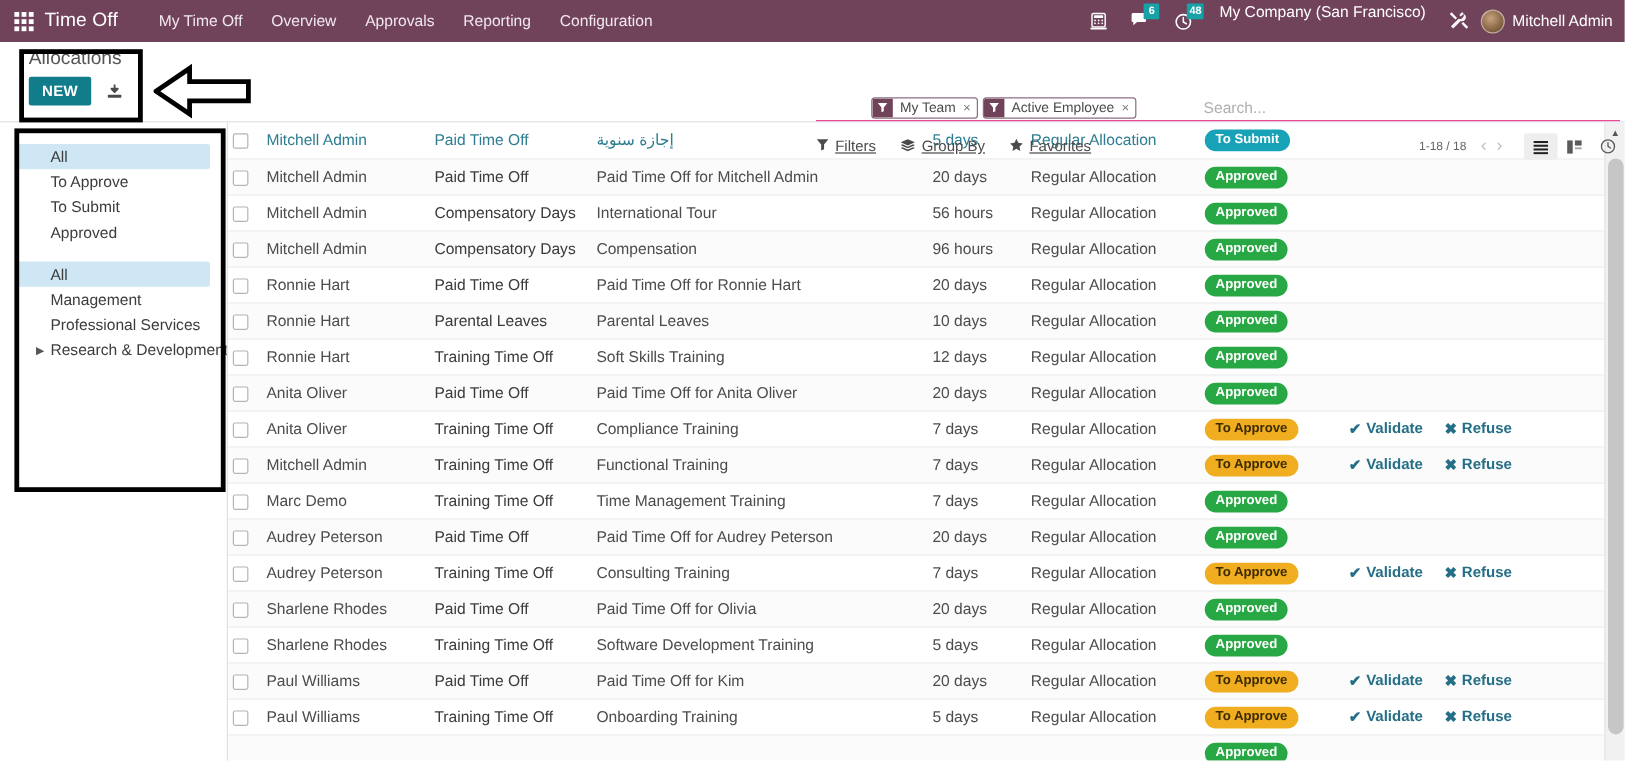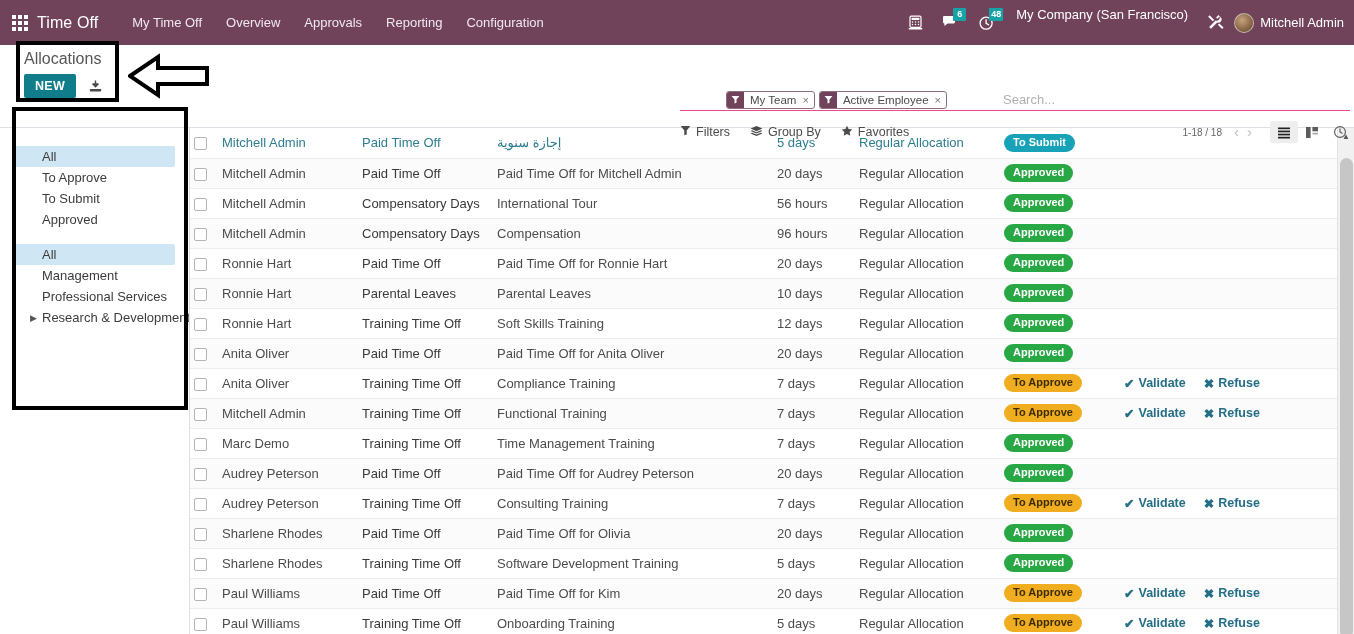--- a/index.html
+++ b/index.html
@@ -7,21 +7,21 @@
     margin: 0; padding: 0;
     width: 1354px; height: 634px;
     overflow: hidden;
     font-family: "Liberation Sans", sans-serif;
     background: #ffffff;
     color: #374151;
   }
 
   
   .navbar {
-    height: 45px;
+    height: 35px;
     background: #71435b;
     display: flex;
     align-items: center;
     padding: 0 10px 0 8px;
     color: #ffffff;
     font-size: 13px;
     position: relative;
     z-index: 40;
   }
   .app-grid {
@@ -84,21 +84,21 @@
     border-radius: 50%;
     background: radial-gradient(circle at 40% 35%, #c9a27e 0%, #8c6a4a 55%, #5e452f 100%);
     border: 1px solid rgba(255,255,255,.5);
     margin-right: 6px;
     flex: none;
   }
   .user-name { font-size: 13px; white-space: nowrap; cursor: pointer; }
 
   
   .control-panel {
-    height: 83px;
+    height: 67px;
     background: #ffffff;
     border-bottom: 1px solid #dee2e6;
     position: relative;
     z-index: 30;
   }
   .cp-row1 { display: flex; align-items: flex-start; height: 34px; }
   .cp-left { width: 190px; flex: none; padding: 5px 0 0 24px; }
   .bc-title {
     font-size: 16px;
     color: #555555;
@@ -175,20 +175,21 @@
     align-items: center;
     font-size: 12.5px;
   }
   .dropdown-btn {
     display: flex; align-items: center;
     gap: 5px;
     color: #4b4b4b;
     margin-right: 20px;
     cursor: pointer;
     white-space: nowrap;
+    text-decoration: underline;
   }
   .cp-right {
     margin-left: auto;
     display: flex;
     align-items: center;
     gap: 0;
   }
   .pager {
     font-size: 10px;
     color: #666;

